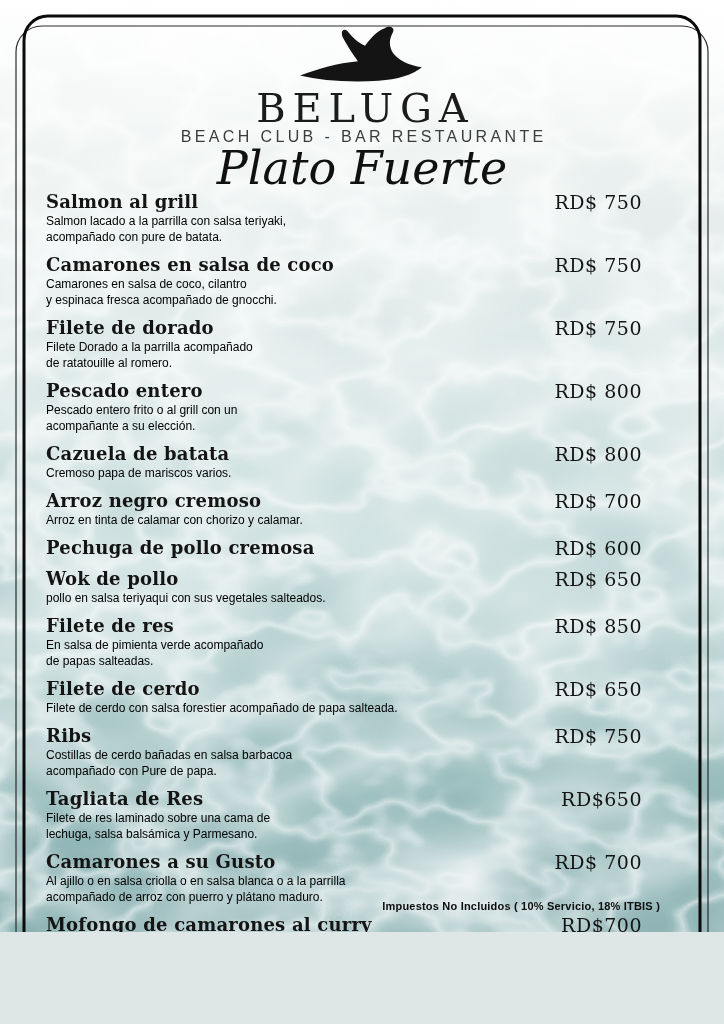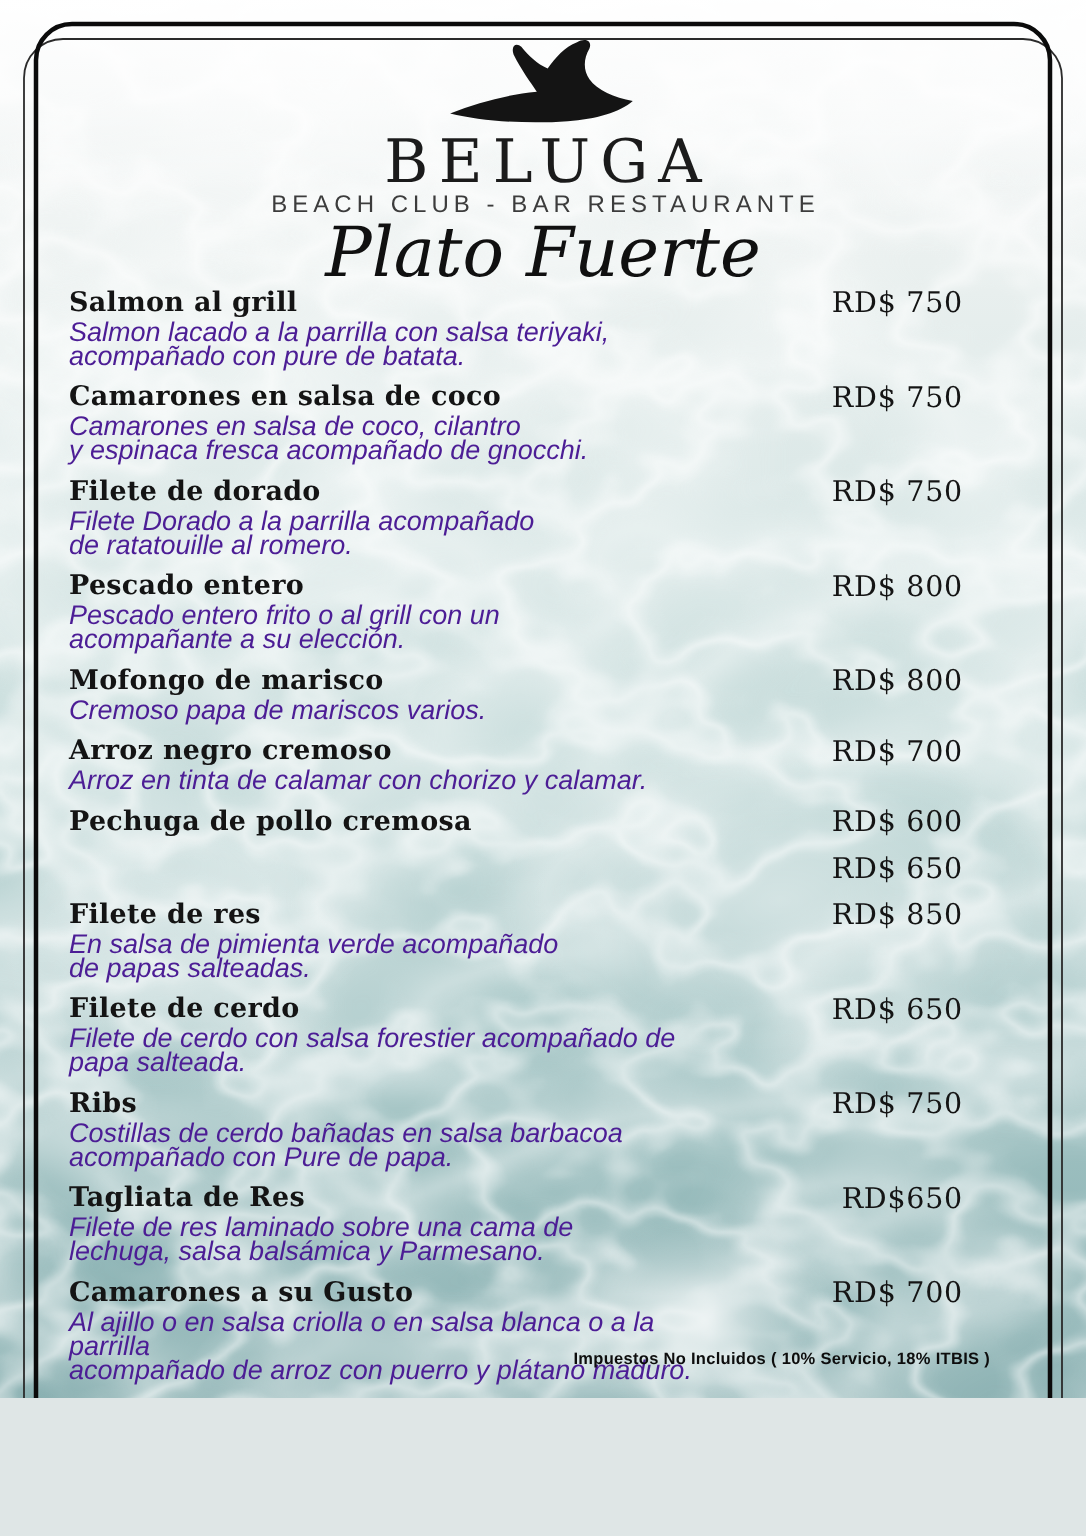--- a/index.html
+++ b/index.html
@@ -39,22 +39,22 @@
   
   .menu-list{position:absolute;left:46px;right:82px;top:192px;}
   .item{display:flex;align-items:flex-start;justify-content:space-between;margin-bottom:10px;gap:36px;}
   .item-text{flex:1 1 auto;min-width:0;}
   .item-name{
     font-family:"DejaVu Serif", serif;font-weight:700;
     font-size:18px;line-height:20px;color:#141414;letter-spacing:.2px;
   }
   .item-desc{
     font-family:"Liberation Sans", sans-serif;
-    font-size:18px;line-height:16px;color:#4c1d95;
-    white-space:pre-line;margin-top:1px;max-width:440px;font-style:italic;
+    font-size:12px;line-height:16px;color:#000000;
+    white-space:pre-line;margin-top:1px;max-width:440px;
   }
   .item-price{
     flex:0 0 auto;white-space:nowrap;text-align:right;
     font-family:"DejaVu Serif", serif;font-size:19px;line-height:21px;
     color:#141414;letter-spacing:.5px;margin-left:12px;
   }
 
   
   .footer-note{
     position:absolute;right:64px;bottom:20px;z-index:4;
@@ -158,21 +158,21 @@
         <div class="item-text">
           <div class="item-name">Pescado entero</div>
           <div class="item-desc">Pescado entero frito o al grill con un
 acompañante a su elección.</div>
         </div>
         <div class="item-price">RD$ 800</div>
       </div>
 
       <div class="item">
         <div class="item-text">
-          <div class="item-name">Mofongo de marisco</div>
+          <div class="item-name">Cazuela de batata</div>
           <div class="item-desc">Cremoso papa de mariscos varios.</div>
         </div>
         <div class="item-price">RD$ 800</div>
       </div>
 
       <div class="item">
         <div class="item-text">
           <div class="item-name">Arroz negro cremoso</div>
           <div class="item-desc">Arroz en tinta de calamar con chorizo y calamar.</div>
         </div>
@@ -181,20 +181,22 @@
 
       <div class="item">
         <div class="item-text">
           <div class="item-name">Pechuga de pollo cremosa</div>
         </div>
         <div class="item-price">RD$ 600</div>
       </div>
 
       <div class="item">
         <div class="item-text">
+          <div class="item-name">Wok de pollo</div>
+          <div class="item-desc">pollo en salsa teriyaqui con sus vegetales salteados.</div>
         </div>
         <div class="item-price">RD$ 650</div>
       </div>
 
       <div class="item">
         <div class="item-text">
           <div class="item-name">Filete de res</div>
           <div class="item-desc">En salsa de pimienta verde acompañado
 de papas salteadas.</div>
         </div>

